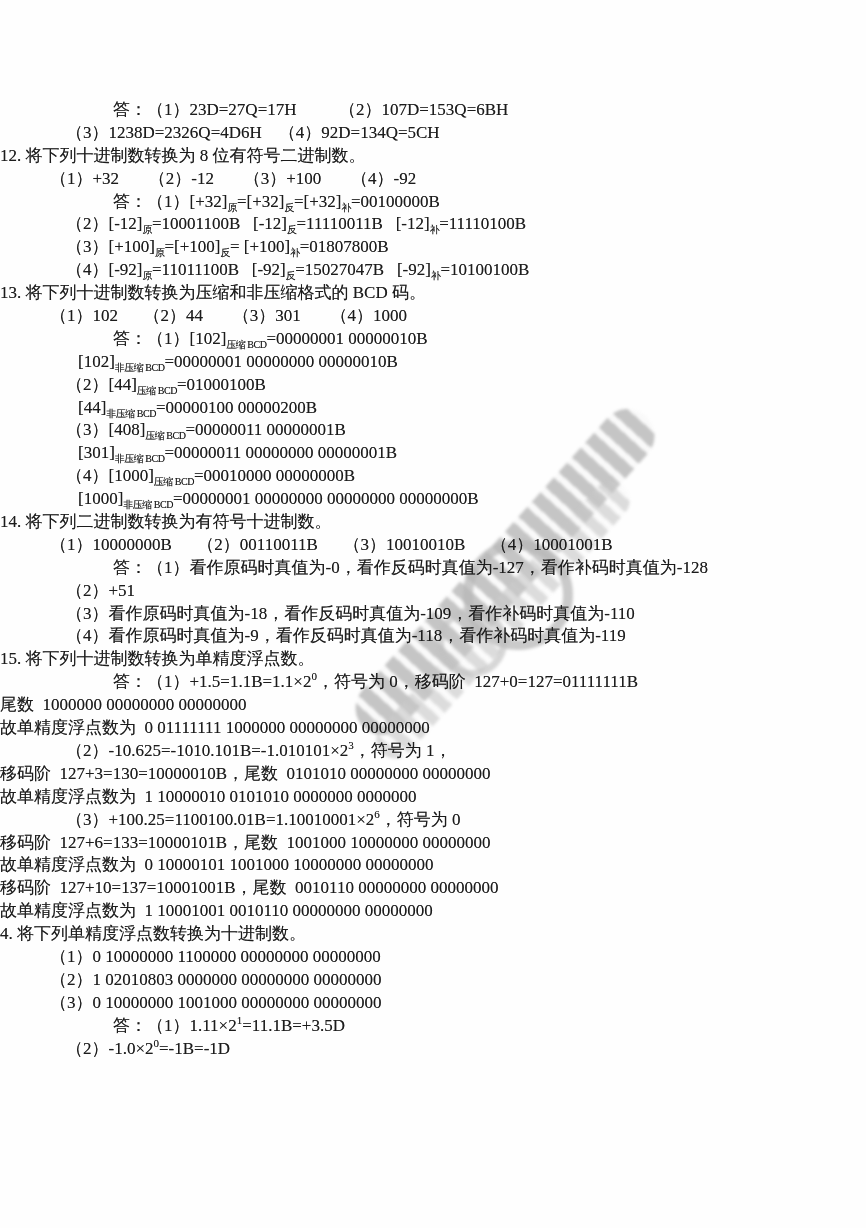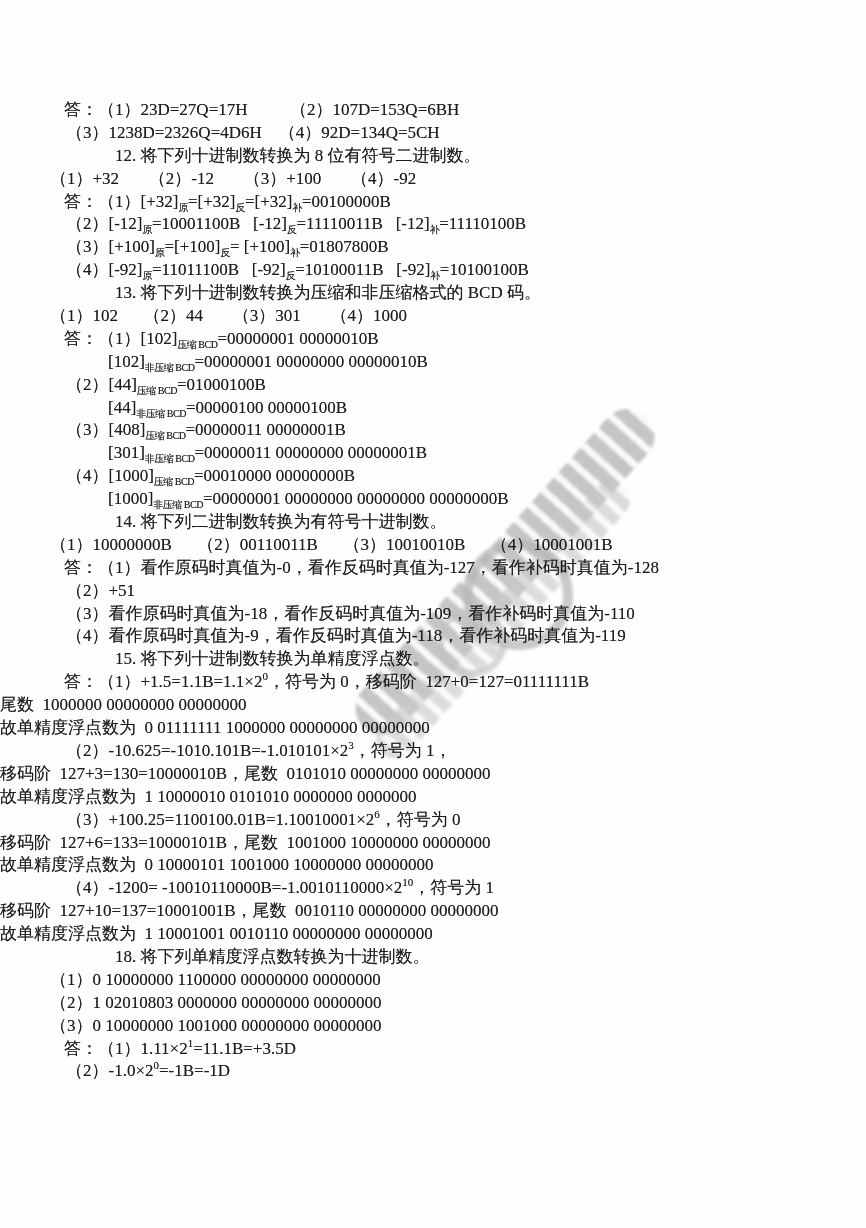--- a/index.html
+++ b/index.html
@@ -4,26 +4,26 @@
 <style>
   html,body{margin:0;padding:0;background:#e8e8e8;}
   .page{
     position:relative;width:866px;height:1228px;margin:0 auto;
     background:#fefefe;overflow:hidden;
     font-family:"Liberation Serif","DejaVu Serif",serif;
   }
   .content{position:absolute;top:99px;left:0;right:0;z-index:2;}
   .line{height:22.9px;line-height:22.9px;font-size:17px;color:#1c1c1c;white-space:pre;
         text-shadow:0 0 .4px rgba(20,20,20,.55);}
-  .ind-ans{padding-left:64px}
-  .ind-q{padding-left:115px}
+  .ind-ans{padding-left:113px}
+  .ind-q{}
   .ind-opt{padding-left:50px}
   .ind-item{padding-left:66px}
   .ind-cont{}
-  .ind-cont2{padding-left:108px}
+  .ind-cont2{padding-left:78px}
   .sub{font-size:10px;position:relative;top:4px;letter-spacing:-0.5px;}
   .sup{font-size:11px;position:relative;top:-7px;}
   
   .watermark{position:absolute;left:295px;top:395px;width:420px;height:420px;z-index:1;
              opacity:.45;filter:blur(1.6px);pointer-events:none;}
   .wm-band{position:absolute;left:0px;top:150px;width:420px;height:54px;
            transform:rotate(-48deg);border-radius:27px;
            background:repeating-linear-gradient(90deg,
              rgba(105,105,105,.85) 0 13px, rgba(190,190,190,.15) 13px 20px);}
   .wm-band2{position:absolute;left:28px;top:206px;width:360px;height:38px;
@@ -46,50 +46,49 @@
     <div class="wm-ring2"></div>
   </div>
   <div class="content">
       <div class="line ind-ans"><span>答：（1）23D=27Q=17H          （2）107D=153Q=6BH</span></div>
       <div class="line ind-item"><span>（3）1238D=2326Q=4D6H    （4）92D=134Q=5CH</span></div>
       <div class="line ind-q"><span>12. 将下列十进制数转换为 8 位有符号二进制数。</span></div>
       <div class="line ind-opt"><span>（1）+32       （2）-12       （3）+100       （4）-92</span></div>
       <div class="line ind-ans"><span>答：（1）[+32]</span><span class="sub">原</span><span>=[+32]</span><span class="sub">反</span><span>=[+32]</span><span class="sub">补</span><span>=00100000B</span></div>
       <div class="line ind-item"><span>（2）[-12]</span><span class="sub">原</span><span>=10001100B   [-12]</span><span class="sub">反</span><span>=11110011B   [-12]</span><span class="sub">补</span><span>=11110100B</span></div>
       <div class="line ind-item"><span>（3）[+100]</span><span class="sub">原</span><span>=[+100]</span><span class="sub">反</span><span>= [+100]</span><span class="sub">补</span><span>=01807800B</span></div>
-      <div class="line ind-item"><span>（4）[-92]</span><span class="sub">原</span><span>=11011100B   [-92]</span><span class="sub">反</span><span>=10100011B   [-92]</span><span class="sub">补</span><span>=10100100B</span></div>
+      <div class="line ind-item"><span>（4）[-92]</span><span class="sub">原</span><span>=11011100B   [-92]</span><span class="sub">反</span><span>=15027047B   [-92]</span><span class="sub">补</span><span>=10100100B</span></div>
       <div class="line ind-q"><span>13. 将下列十进制数转换为压缩和非压缩格式的 BCD 码。</span></div>
       <div class="line ind-opt"><span>（1）102      （2）44       （3）301       （4）1000</span></div>
       <div class="line ind-ans"><span>答：（1）[102]</span><span class="sub">压缩 BCD</span><span>=00000001 00000010B</span></div>
       <div class="line ind-cont2"><span>[102]</span><span class="sub">非压缩 BCD</span><span>=00000001 00000000 00000010B</span></div>
       <div class="line ind-item"><span>（2）[44]</span><span class="sub">压缩 BCD</span><span>=01000100B</span></div>
-      <div class="line ind-cont2"><span>[44]</span><span class="sub">非压缩 BCD</span><span>=00000100 00000100B</span></div>
+      <div class="line ind-cont2"><span>[44]</span><span class="sub">非压缩 BCD</span><span>=00000100 00000200B</span></div>
       <div class="line ind-item"><span>（3）[408]</span><span class="sub">压缩 BCD</span><span>=00000011 00000001B</span></div>
       <div class="line ind-cont2"><span>[301]</span><span class="sub">非压缩 BCD</span><span>=00000011 00000000 00000001B</span></div>
       <div class="line ind-item"><span>（4）[1000]</span><span class="sub">压缩 BCD</span><span>=00010000 00000000B</span></div>
       <div class="line ind-cont2"><span>[1000]</span><span class="sub">非压缩 BCD</span><span>=00000001 00000000 00000000 00000000B</span></div>
       <div class="line ind-q"><span>14. 将下列二进制数转换为有符号十进制数。</span></div>
       <div class="line ind-opt"><span>（1）10000000B      （2）00110011B      （3）10010010B      （4）10001001B</span></div>
       <div class="line ind-ans"><span>答：（1）看作原码时真值为-0，看作反码时真值为-127，看作补码时真值为-128</span></div>
       <div class="line ind-item"><span>（2）+51</span></div>
       <div class="line ind-item"><span>（3）看作原码时真值为-18，看作反码时真值为-109，看作补码时真值为-110</span></div>
       <div class="line ind-item"><span>（4）看作原码时真值为-9，看作反码时真值为-118，看作补码时真值为-119</span></div>
       <div class="line ind-q"><span>15. 将下列十进制数转换为单精度浮点数。</span></div>
       <div class="line ind-ans"><span>答：（1）+1.5=1.1B=1.1×2</span><span class="sup">0</span><span>，符号为 0，移码阶  127+0=127=01111111B</span></div>
       <div class="line ind-cont"><span>尾数  1000000 00000000 00000000</span></div>
       <div class="line ind-cont"><span>故单精度浮点数为  0 01111111 1000000 00000000 00000000</span></div>
       <div class="line ind-item"><span>（2）-10.625=-1010.101B=-1.010101×2</span><span class="sup">3</span><span>，符号为 1，</span></div>
       <div class="line ind-cont"><span>移码阶  127+3=130=10000010B，尾数  0101010 00000000 00000000</span></div>
       <div class="line ind-cont"><span>故单精度浮点数为  1 10000010 0101010 0000000 0000000</span></div>
       <div class="line ind-item"><span>（3）+100.25=1100100.01B=1.10010001×2</span><span class="sup">6</span><span>，符号为 0</span></div>
       <div class="line ind-cont"><span>移码阶  127+6=133=10000101B，尾数  1001000 10000000 00000000</span></div>
       <div class="line ind-cont"><span>故单精度浮点数为  0 10000101 1001000 10000000 00000000</span></div>
-      <div class="line ind-item"><span>（4）-1200= -10010110000B=-1.0010110000×2</span><span class="sup">10</span><span>，符号为 1</span></div>
       <div class="line ind-cont"><span>移码阶  127+10=137=10001001B，尾数  0010110 00000000 00000000</span></div>
       <div class="line ind-cont"><span>故单精度浮点数为  1 10001001 0010110 00000000 00000000</span></div>
-      <div class="line ind-q"><span>18. 将下列单精度浮点数转换为十进制数。</span></div>
+      <div class="line ind-q"><span>4. 将下列单精度浮点数转换为十进制数。</span></div>
       <div class="line ind-opt"><span>（1）0 10000000 1100000 00000000 00000000</span></div>
       <div class="line ind-opt"><span>（2）1 02010803 0000000 00000000 00000000</span></div>
       <div class="line ind-opt"><span>（3）0 10000000 1001000 00000000 00000000</span></div>
       <div class="line ind-ans"><span>答：（1）1.11×2</span><span class="sup">1</span><span>=11.1B=+3.5D</span></div>
       <div class="line ind-item"><span>（2）-1.0×2</span><span class="sup">0</span><span>=-1B=-1D</span></div>
     </div>
 </div>
 
 </body></html>

